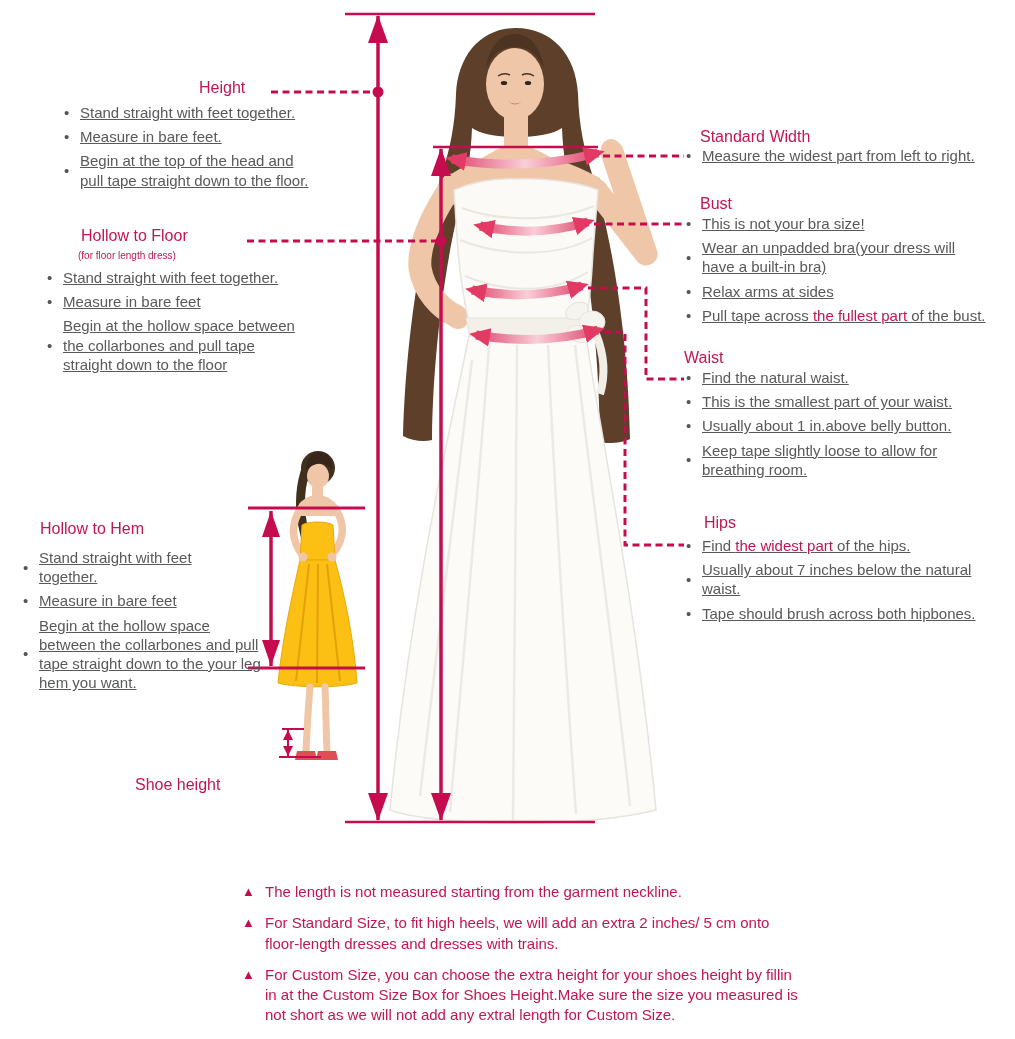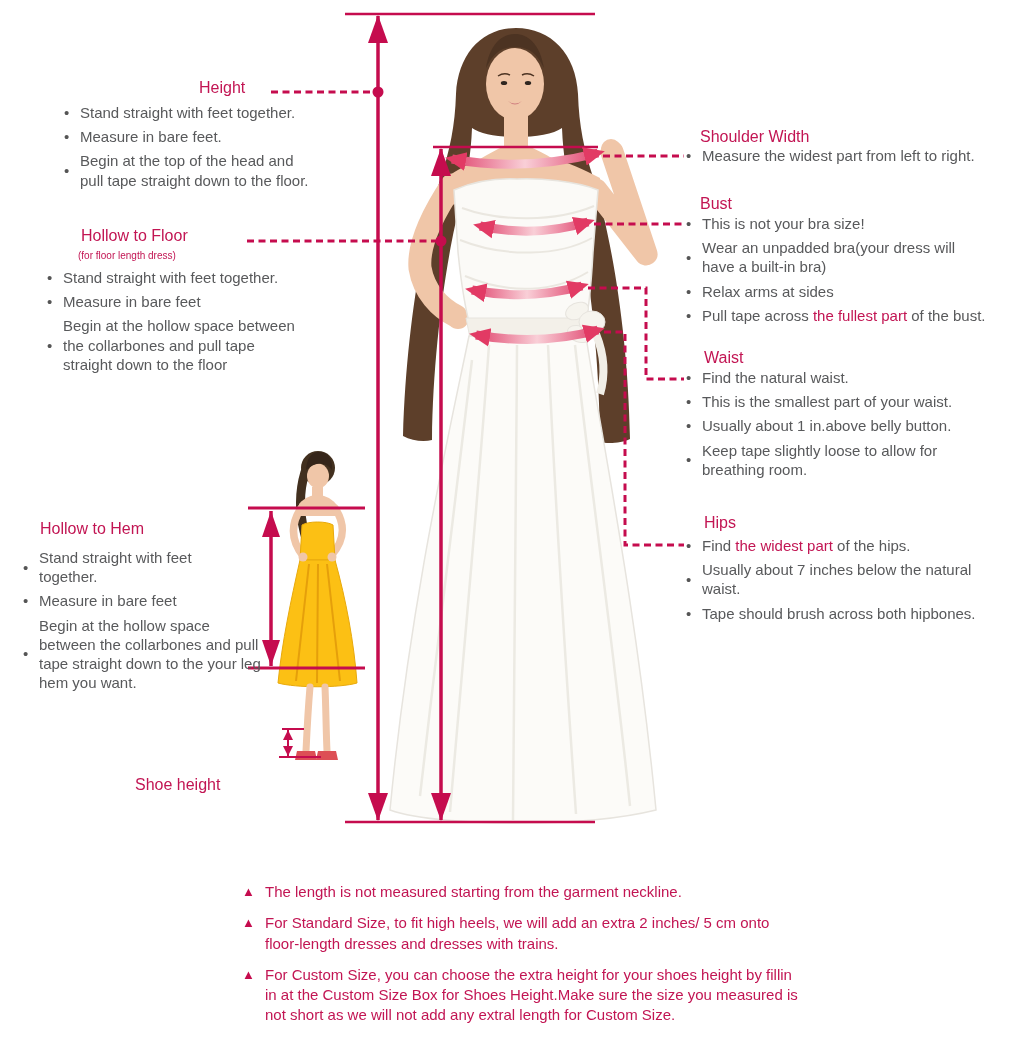--- a/index.html
+++ b/index.html
@@ -11,39 +11,39 @@
   body{font-family:"Liberation Sans","DejaVu Sans",sans-serif;background:#ffffff;}
   #canvas{position:relative;width:1015px;height:1039px;background:#fff;overflow:hidden;}
   svg.overlay{position:absolute;left:0;top:0;pointer-events:none;}
 
   h2.sec-title{position:absolute;font-size:16px;font-weight:normal;color:var(--heading);white-space:nowrap;}
   .sub{position:absolute;font-size:10px;color:var(--heading);white-space:nowrap;}
 
   ul.bullets{position:absolute;list-style:none;}
   ul.bullets li{display:flex;align-items:center;margin-bottom:5px;color:var(--text);font-size:15px;line-height:1.28;}
   ul.bullets li .dot{flex:0 0 16px;color:#555;}
-  .btext{white-space:pre-line;}
+  .btext{white-space:pre-line;text-decoration:underline;}
   .hl{color:var(--heading);}
 
   
   .h-height{left:199px;top:79px;}
   .b-height{left:64px;top:103px;width:295px;}
   .h-h2f{left:81px;top:227px;}
   .sub-h2f{left:78px;top:250px;}
   .b-h2f{left:47px;top:268px;width:305px;}
   .h-hem{left:40px;top:520px;}
   .b-hem{left:23px;top:548px;width:262px;}
   .h-shoe{left:135px;top:732px;margin-top:44px;}
 
   
   .h-shoulder{left:700px;top:128px;}
   .b-shoulder{left:686px;top:146px;width:325px;}
   .h-bust{left:700px;top:195px;}
   .b-bust{left:686px;top:214px;width:328px;}
-  .h-waist{left:704px;top:349px;}
+  .h-waist{left:684px;top:349px;}
   .b-waist{left:686px;top:368px;width:325px;}
   .h-hips{left:704px;top:514px;}
   .b-hips{left:686px;top:536px;width:330px;}
 
   .notes{position:absolute;left:242px;top:882px;width:660px;}
   .note{display:flex;margin-bottom:11px;color:var(--heading);font-size:15px;line-height:1.35;}
   .note .tri{flex:0 0 23px;font-size:13px;color:var(--accent);padding-top:1px;}
   .note-text{white-space:pre-line;}
 
   
@@ -218,21 +218,21 @@
         <span class="dot">•</span>
         <span class="btext"><span>Begin at the hollow space
 between the collarbones and pull
 tape straight down to the your leg
 hem  you want.</span></span>
       </li>
     </ul>
 
   <h2 class="sec-title h-shoe">Shoe height</h2>
 
-  <h2 class="sec-title h-shoulder">Shoulder Width</h2>
+  <h2 class="sec-title h-shoulder">Standard Width</h2>
   <ul class="bullets b-shoulder">
       <li>
         <span class="dot">•</span>
         <span class="btext"><span>Measure the widest part from left to right.</span></span>
       </li>
     </ul>
 
   <h2 class="sec-title h-bust">Bust</h2>
   <ul class="bullets b-bust">
       <li>

